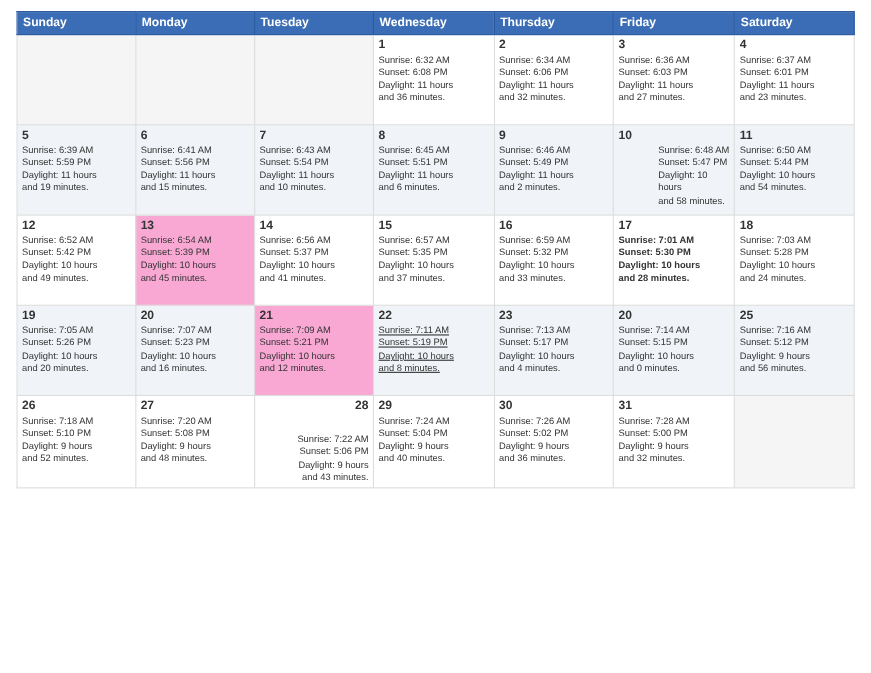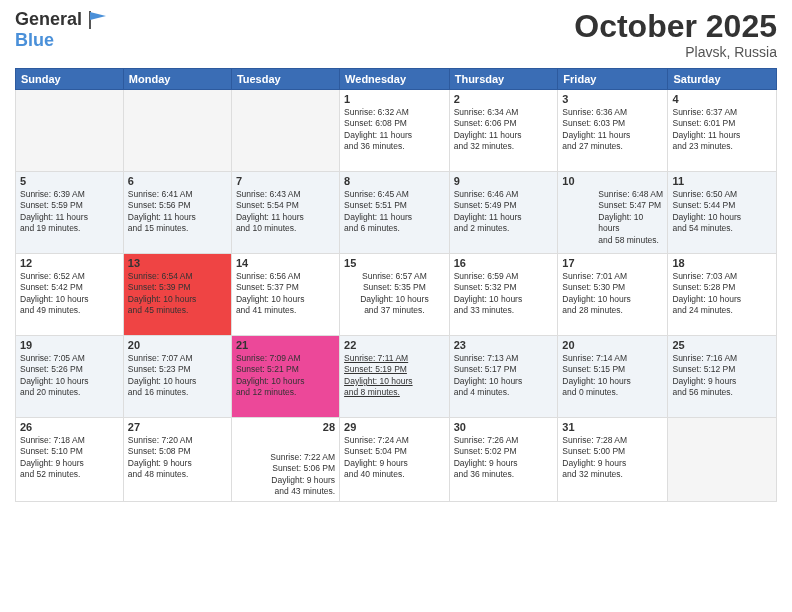--- a/index.html
+++ b/index.html
@@ -77,37 +77,20 @@
     .cell-text {
       font-size: 8.5px;
       line-height: 1.35;
       color: #333;
     }
   </style>
 </head>
 <body>
 
 <div class="page">
-  <div class="header">
-    <div class="logo">
-      <div style="line-height:1;">
-        <span style="font-size:18px;font-weight:bold;color:#333;">General</span>
-        <svg width="22" height="18" viewBox="0 0 22 18" style="vertical-align:middle;margin-left:1px;margin-bottom:2px;">
-          <path d="M2 0 L2 18" stroke="#555" stroke-width="2" fill="none"></path>
-          <path d="M2 1 L18 5 L2 9 Z" fill="#4a90d9"></path>
-        </svg>
-        <br>
-        <span style="font-size:18px;font-weight:bold;color:#4a90d9;">Blue</span>
-      </div>
-    </div>
-    <div class="title-section">
-      <div class="month-title">October 2025</div>
-      <div class="location">Plavsk, Russia</div>
-    </div>
-  </div>
 
   <table class="calendar">
     <thead>
       <tr>
         <th>Sunday</th>
         <th>Monday</th>
         <th>Tuesday</th>
         <th>Wednesday</th>
         <th>Thursday</th>
         <th>Friday</th>
@@ -200,51 +183,51 @@
           </td>
         </tr>
         <tr>
           <td style="background: rgb(255, 255, 255);">
             <span class="day-number">12</span>
             <div class="cell-text" style="white-space: pre-line;">Sunrise: 6:52 AM
 Sunset: 5:42 PM
 Daylight: 10 hours
 and 49 minutes.</div>
           </td>
-          <td style="background: #ef4444;">
+          <td style="background: #f9a8d4;">
             <span class="day-number">13</span>
             <div class="cell-text" style="white-space: pre-line;">Sunrise: 6:54 AM
 Sunset: 5:39 PM
 Daylight: 10 hours
 and 45 minutes.</div>
           </td>
           <td style="background: rgb(255, 255, 255);">
             <span class="day-number">14</span>
             <div class="cell-text" style="white-space: pre-line;">Sunrise: 6:56 AM
 Sunset: 5:37 PM
 Daylight: 10 hours
 and 41 minutes.</div>
           </td>
           <td style="background: rgb(255, 255, 255);">
             <span class="day-number">15</span>
-            <div class="cell-text" style="white-space: pre-line; text-align: center;">Sunrise: 6:57 AM
+            <div class="cell-text" style="white-space: pre-line;">Sunrise: 6:57 AM
 Sunset: 5:35 PM
 Daylight: 10 hours
 and 37 minutes.</div>
           </td>
           <td style="background: rgb(255, 255, 255);">
             <span class="day-number">16</span>
             <div class="cell-text" style="white-space: pre-line;">Sunrise: 6:59 AM
 Sunset: 5:32 PM
 Daylight: 10 hours
 and 33 minutes.</div>
           </td>
           <td style="background: rgb(255, 255, 255);">
             <span class="day-number">17</span>
-            <div class="cell-text" style="white-space: pre-line;">Sunrise: 7:01 AM
+            <div class="cell-text" style="white-space: pre-line; font-weight: bold;">Sunrise: 7:01 AM
 Sunset: 5:30 PM
 Daylight: 10 hours
 and 28 minutes.</div>
           </td>
           <td style="background: rgb(255, 255, 255);">
             <span class="day-number">18</span>
             <div class="cell-text" style="white-space: pre-line;">Sunrise: 7:03 AM
 Sunset: 5:28 PM
 Daylight: 10 hours
 and 24 minutes.</div>
@@ -258,21 +241,21 @@
 Daylight: 10 hours
 and 20 minutes.</div>
           </td>
           <td style="background: rgb(240, 244, 248);">
             <span class="day-number">20</span>
             <div class="cell-text" style="white-space: pre-line;">Sunrise: 7:07 AM
 Sunset: 5:23 PM
 Daylight: 10 hours
 and 16 minutes.</div>
           </td>
-          <td style="background: #ec4899;">
+          <td style="background: #f9a8d4;">
             <span class="day-number">21</span>
             <div class="cell-text" style="white-space: pre-line;">Sunrise: 7:09 AM
 Sunset: 5:21 PM
 Daylight: 10 hours
 and 12 minutes.</div>
           </td>
           <td style="background: rgb(240, 244, 248);">
             <span class="day-number">22</span>
             <div class="cell-text" style="white-space: pre-line; text-decoration: underline;">Sunrise: 7:11 AM
 Sunset: 5:19 PM

